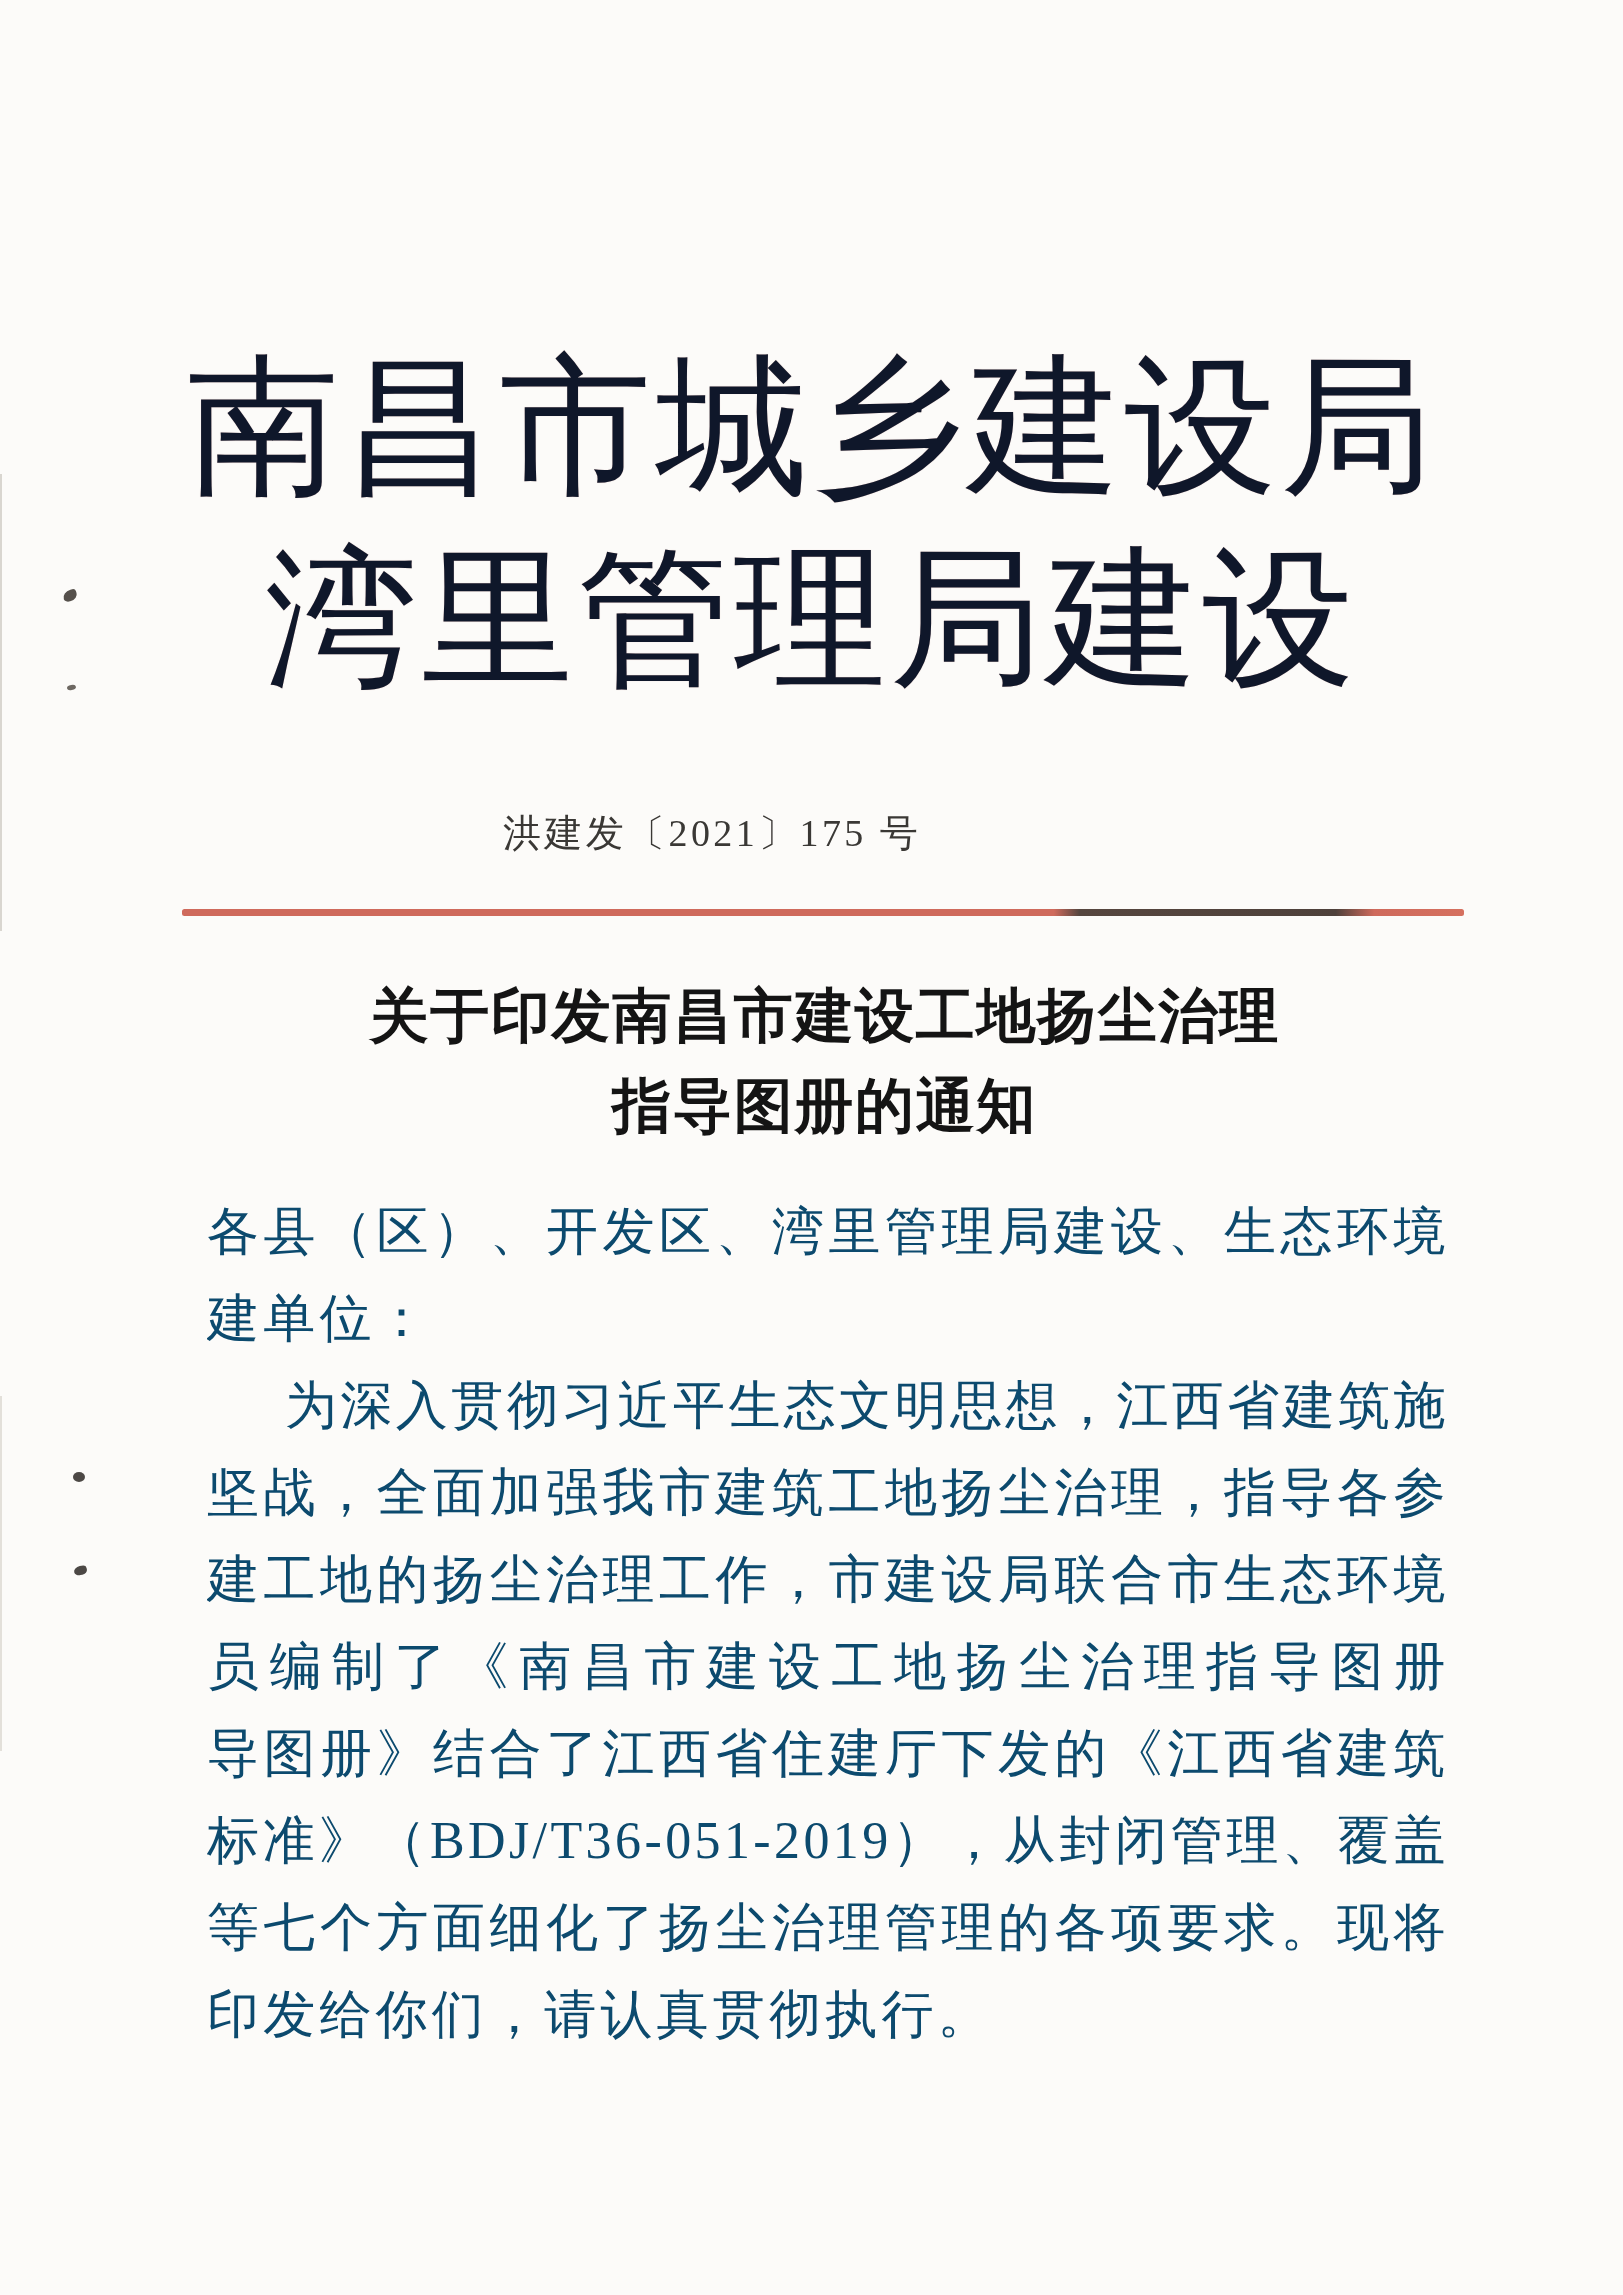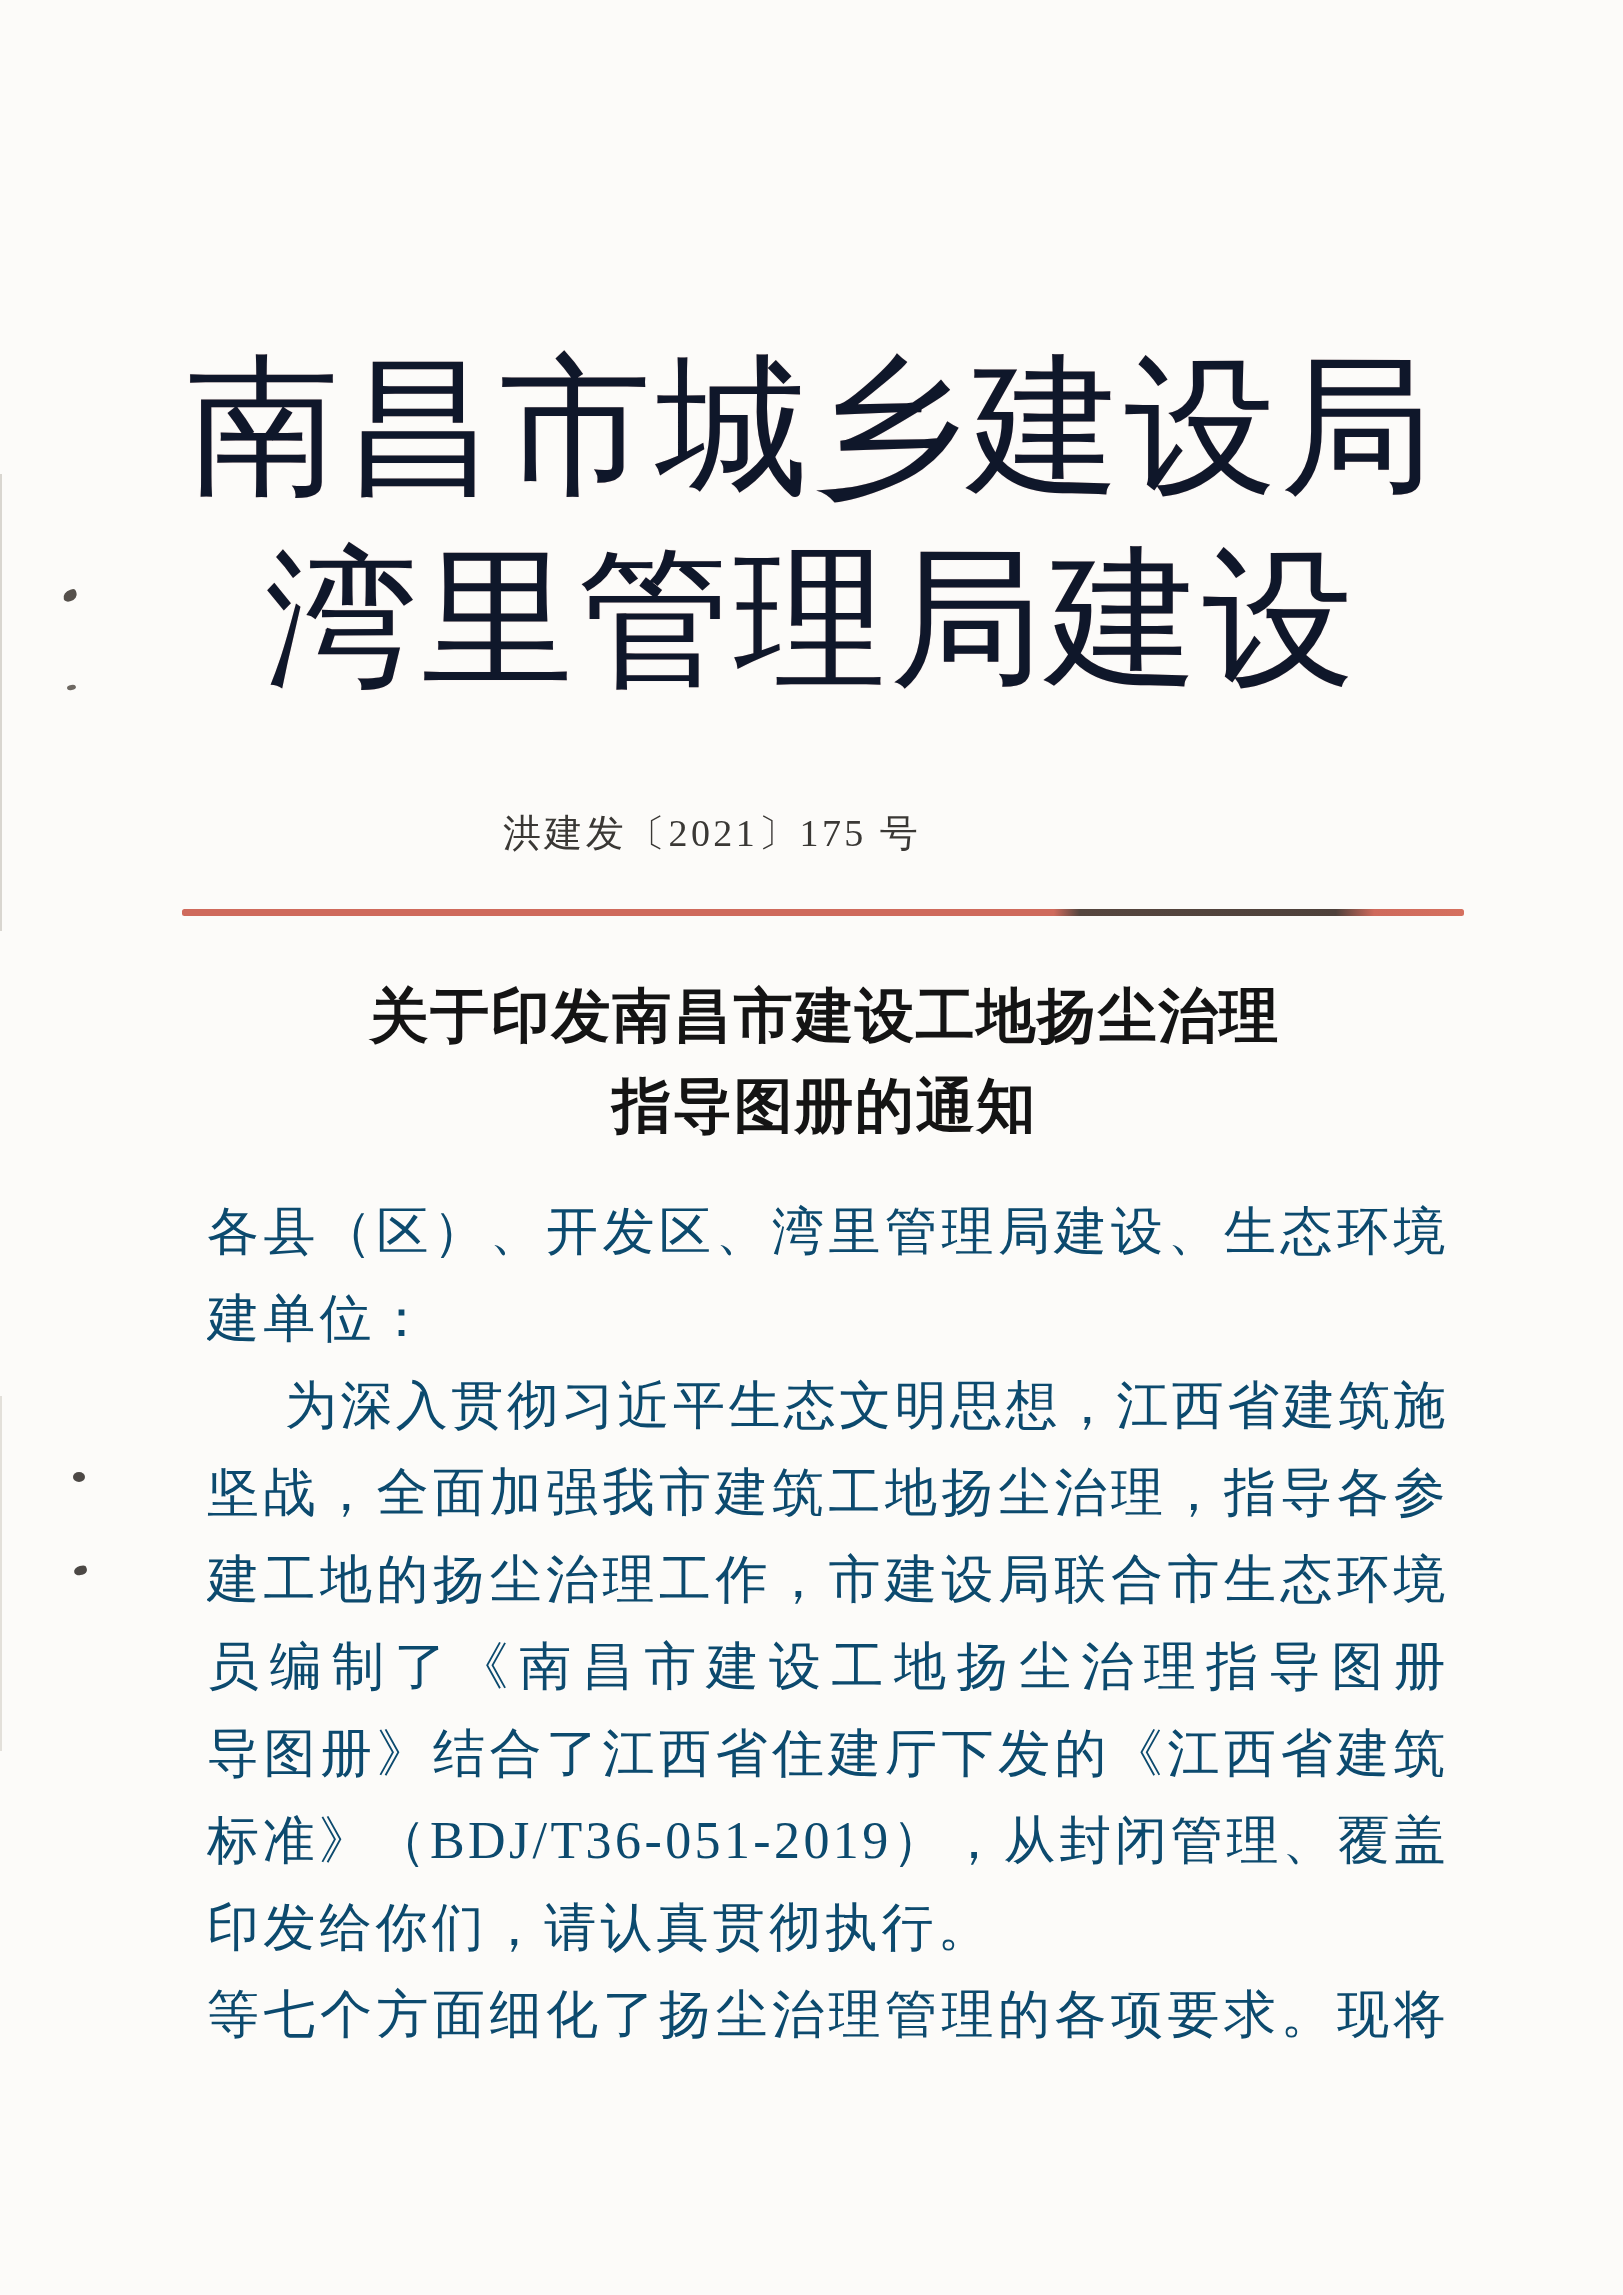--- a/index.html
+++ b/index.html
@@ -109,22 +109,22 @@
 
   <div class="body-text">
     <div class="bline justify">各县（区）、开发区、湾里管理局建设、生态环境行政主管部门，</div>
     <div class="bline">建单位：</div>
     <div class="bline justify indent">为深入贯彻习近平生态文明思想，江西省建筑施工扬尘检查</div>
     <div class="bline justify">坚战，全面加强我市建筑工地扬尘治理，指导各参建单位做好在</div>
     <div class="bline justify">建工地的扬尘治理工作，市建设局联合市生态环境局组织有关人</div>
     <div class="bline justify">员编制了《南昌市建设工地扬尘治理指导图册（2021 年版）》。《指</div>
     <div class="bline justify">导图册》结合了江西省住建厅下发的《江西省建筑施工扬尘检查</div>
     <div class="bline justify">标准》（BDJ/T36-051-2019），从封闭管理、覆盖管理、湿法作业</div>
+    <div class="bline justify">等七个方面细化了扬尘治理管理的各项要求。现将该《指导图册》</div>
     <div class="bline">印发给你们，请认真贯彻执行。</div>
-    <div class="bline justify">等七个方面细化了扬尘治理管理的各项要求。现将该《指导图册》</div>
   </div>
 
   <span class="speck s1"></span>
   <span class="speck s2"></span>
   <span class="speck s3"></span>
   <span class="speck s4"></span>
   <span class="edge-artifact e1"></span>
   <span class="edge-artifact e2"></span>
 
 </div>

